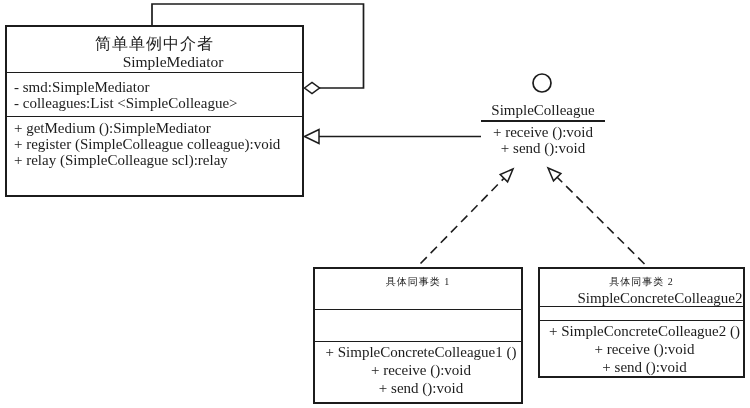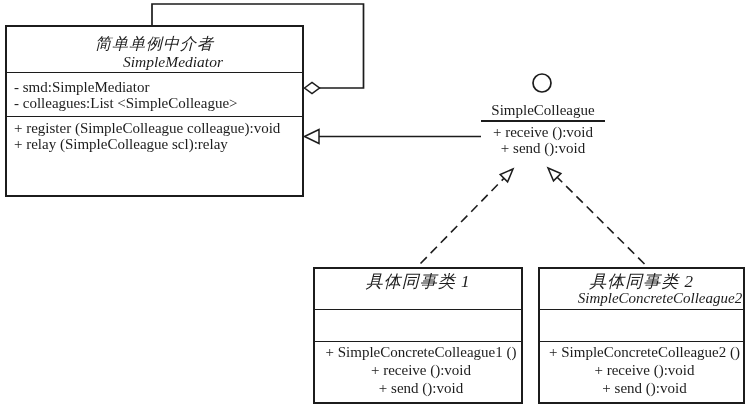--- a/index.html
+++ b/index.html
@@ -18,40 +18,40 @@
   .overlay{position:absolute;left:0;top:0;width:750px;height:408px;}
   .uml-class{
     position:absolute;
     box-sizing:border-box;
     border:2px solid var(--ink);
     background:var(--bg);
     display:flex;flex-direction:column;
   }
   .sec{box-sizing:border-box;}
   .sec.divided{border-bottom:1.6px solid var(--ink);}
-  .title-sec{text-align:center;font-style:italic;}
+  .title-sec{text-align:center;}
   .cn-title{font-size:16px;line-height:19px;letter-spacing:1px;}
   .en-title{font-size:15.5px;line-height:17px;margin-left:37px;}
   .member{font-size:15px;white-space:nowrap;}
   
   .mediator{left:5px;top:25px;width:299px;height:172px;}
   .mediator .title-sec{height:46px;padding-top:7px;}
   .mediator .attrs{height:44px;padding:6px 12px 0 7px;}
   .mediator .attrs .member{line-height:16px;}
   .mediator .methods{flex:1;padding:3px 0 0 7px;}
   .mediator .methods .member{line-height:16px;}
   
   .colleague .title-sec{height:41px;padding-top:5px;}
-  .colleague .cn-title{font-size:17px;line-height:16px;}
+  .colleague .cn-title{font-size:10px;line-height:16px;}
   .colleague .en-title{font-size:15px;line-height:16px;}
   .colleague .attrs{height:32px;}
   .colleague .methods{flex:1;padding:1px 0 0 6px;}
   .colleague .methods .member{line-height:18px;text-align:center;}
   .colleague1{left:313px;top:267px;width:210px;height:137px;}
-  .colleague2{left:538px;top:267px;width:207px;height:137px;}
+  .colleague2{left:538px;top:267px;width:207px;height:111px;}
   
   .interface-block{
     position:absolute;left:481px;top:100px;width:124px;
     text-align:center;
   }
   .interface-name{font-size:15px;line-height:20px;white-space:nowrap;text-align:center;}
   .interface-sep{border-top:2px solid var(--ink);height:2px;}
   .interface-block .member{line-height:16px;}
 </style>
 </head>
@@ -79,20 +79,21 @@
   <div class="uml-class mediator">
     <div class="sec title-sec divided">
       <div class="cn-title">简单单例中介者</div>
       <div class="en-title">SimpleMediator</div>
     </div>
     <div class="sec attrs divided">
       <div class="member">- smd:SimpleMediator</div>
       <div class="member">- colleagues:List &lt;SimpleColleague&gt;</div>
     </div>
     <div class="sec methods">
+      <div class="member">+ getMedium ():SimpleMediator</div>
       <div class="member">+ register (SimpleColleague colleague):void</div>
       <div class="member">+ relay (SimpleColleague scl):relay</div>
     </div>
   </div>
 
   <div class="interface-block">
     <div class="interface-name">SimpleColleague</div>
     <div class="interface-sep"></div>
     <div class="member">+ receive ():void</div>
     <div class="member">+ send ():void</div>

